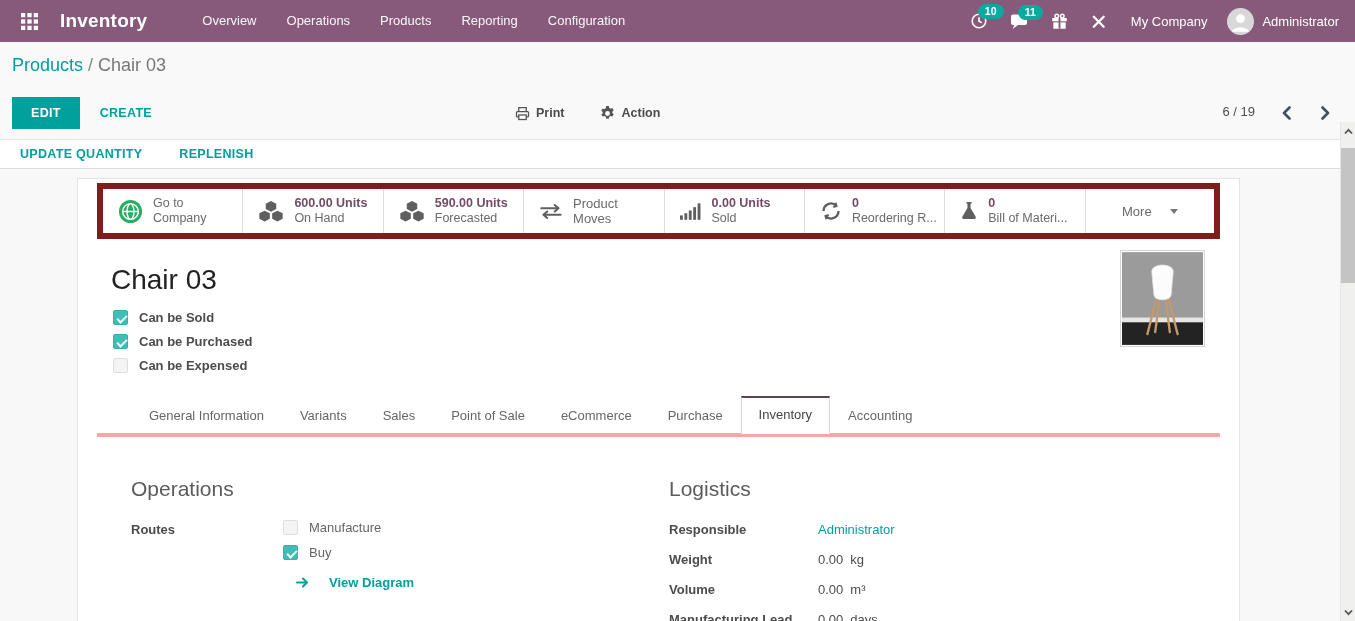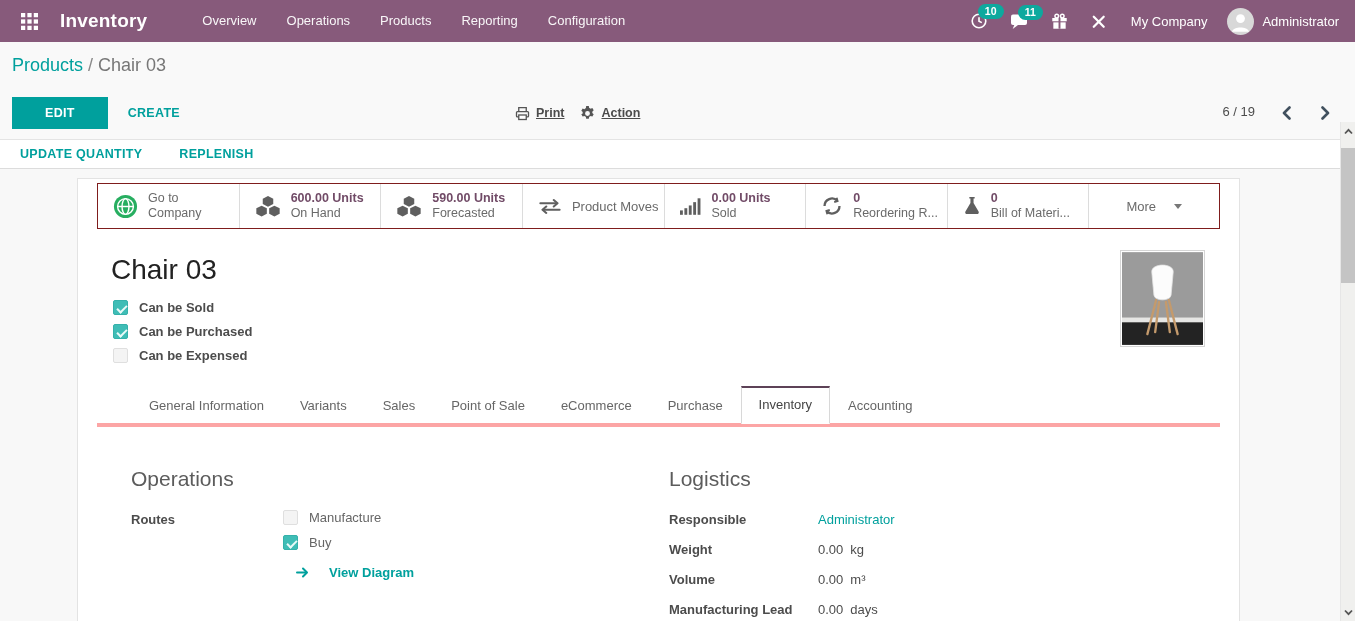--- a/index.html
+++ b/index.html
@@ -21,35 +21,35 @@
   .company { margin:0 14px 0 10px; cursor:pointer; }
   .user-zone { display:flex; align-items:center; gap:8px; cursor:pointer; margin-right:4px; }
   
   .control-panel { padding:13px 12px 10px; background:#f9f9f9; }
   .breadcrumb { font-size:18px; padding-left:0; margin-bottom:21px; }
   .bc-parent { color:#00A09D; cursor:pointer; }
   .bc-sep { color:#888; margin:0 5px; }
   .bc-current { color:#777; }
   .cp-buttons { display:flex; align-items:center; position:relative; }
   .btn-edit { background:#00A09D; color:#fff; border:1px solid #00A09D; font-size:12.5px; font-weight:bold;
-              padding:8px 32px; cursor:pointer; letter-spacing:.3px; }
+              padding:8px 18px; cursor:pointer; letter-spacing:.3px; }
   .btn-create { color:#00A09D; font-size:12.5px; font-weight:bold; padding:8px 14px; margin-left:6px; cursor:pointer; letter-spacing:.3px; }
-  .cp-center { position:absolute; left:503px; display:flex; gap:16px; align-items:flex-start;text-decoration:underline; }
+  .cp-center { position:absolute; left:503px; display:flex; gap:36px; align-items:flex-start; }
   .cp-action-item { display:flex; align-items:center; gap:6px; color:#4c4c4c; cursor:pointer; font-weight:bold; font-size:12.5px; }
   .pager { margin-left:auto; display:flex; align-items:flex-start; gap:24px; padding-right:10px; }
   .pager-text { color:#4c4c4c; font-size:13px; }
   .pager-btn { cursor:pointer; display:flex; align-items:center; padding:2px; }
   
   .statusbar { height:30px; background:#fff; border-top:1px solid #e4e4e4; border-bottom:1px solid #dcdcdc;
                display:flex; align-items:center; gap:37px; padding-left:20px; }
   .statusbar .sb-btn { color:#00A09D; font-weight:bold; font-size:12.5px; letter-spacing:.3px; cursor:pointer; }
   
   .content { position:relative; height:462px; padding-top:9px; background:#f8f8f8; }
   .sheet { margin-left:77px; width:1163px; height:100%; background:#fff; border:1px solid #e3e3e3; position:relative; }
-  .stat-row { display:flex; margin:4px 19px 0; border:1px solid #7f1d1d; }
+  .stat-row { display:flex; margin:4px 19px 0; border:6px solid #7f1d1d; }
   .stat-btn { flex:1 1 0; display:flex; align-items:center; gap:10px; padding:7px 4px 7px 15px;
               border-right:1px solid #dcdcdc; cursor:pointer; min-width:0; }
   .stat-btn:last-child { border-right:none; justify-content:center; padding-left:4px; }
   .stat-text { display:flex; flex-direction:column; line-height:15px; min-width:0; }
   .stat-value { font-weight:bold; color:#714B67; font-size:12.5px; white-space:nowrap; }
   .stat-label { color:#6a6a6a; font-size:12.5px; white-space:nowrap; }
   .stat-single { color:#6a6a6a; font-size:13px; }
   .caret-down { width:0; height:0; border-left:4px solid transparent; border-right:4px solid transparent;
                 border-top:5px solid #777; margin-left:8px; }
   

